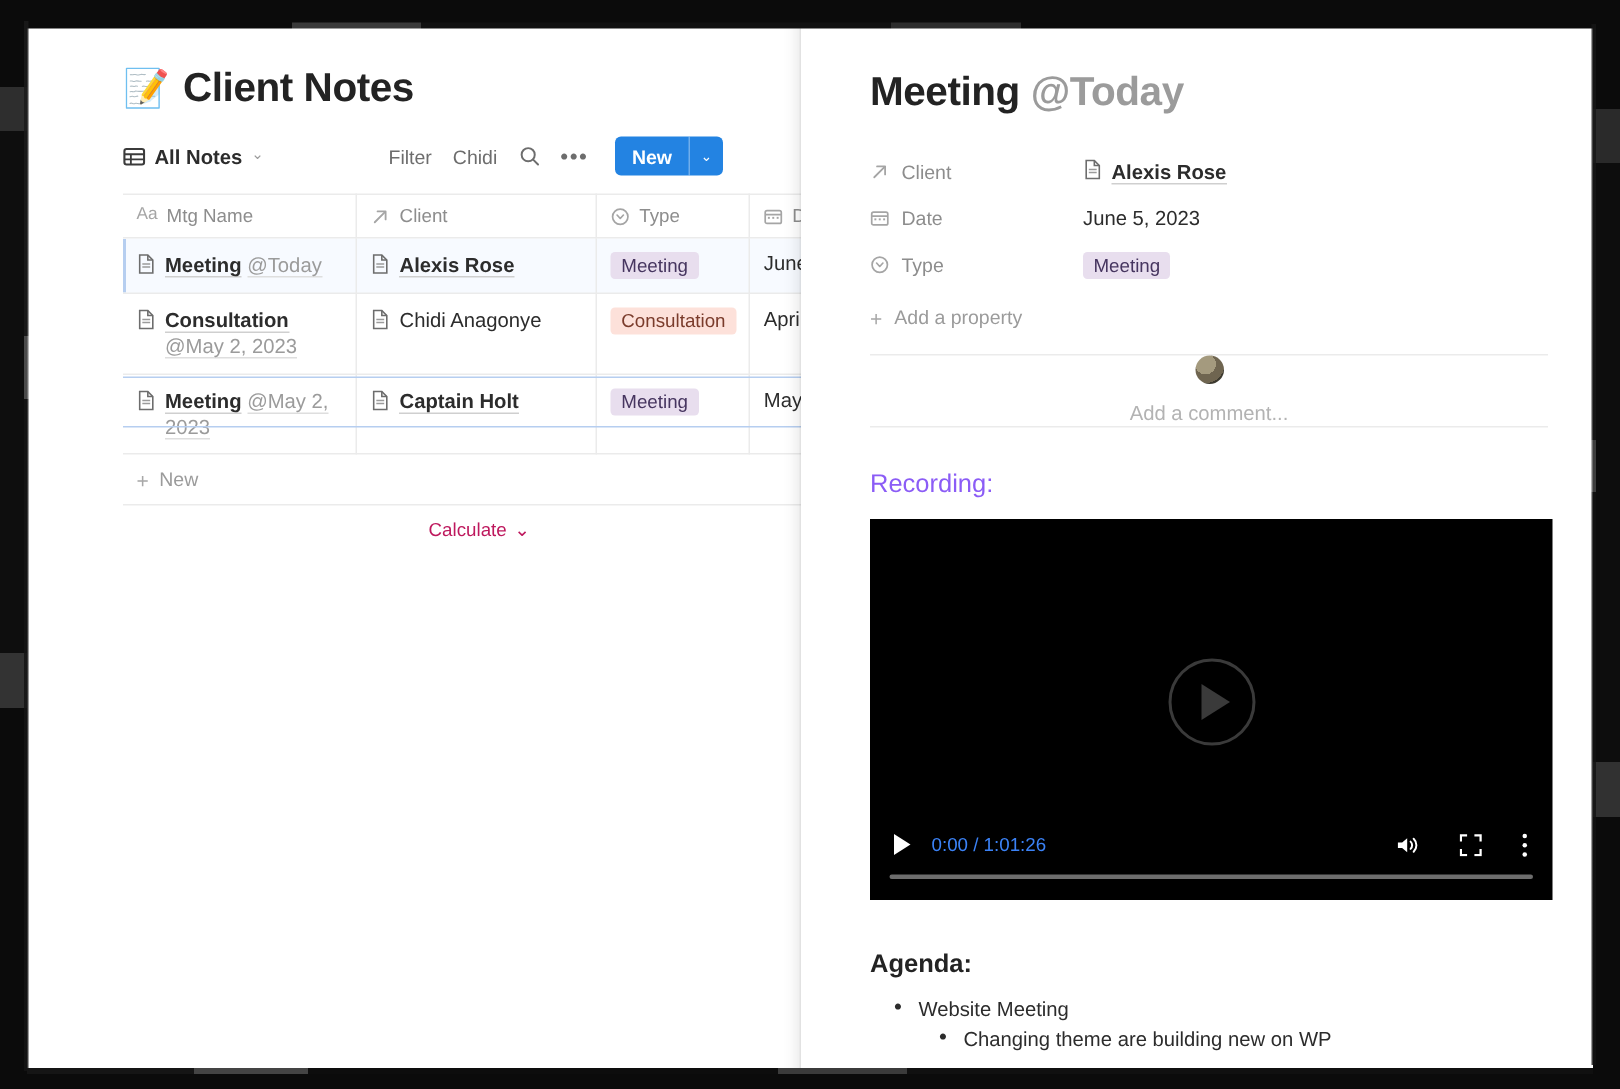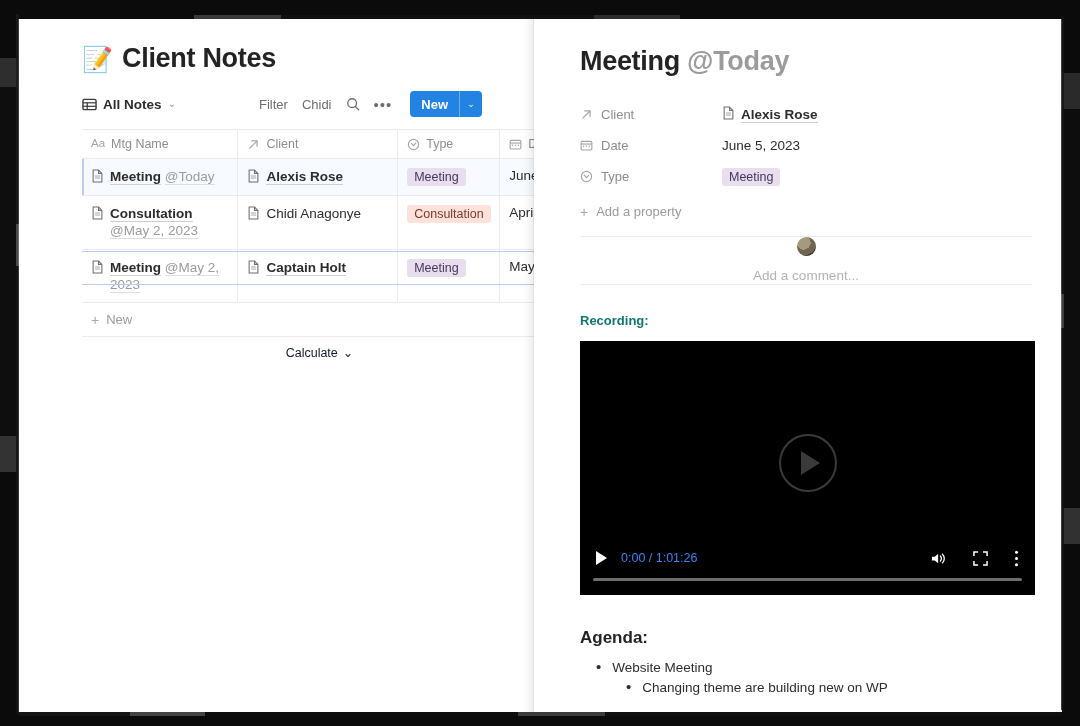--- a/index.html
+++ b/index.html
@@ -123,21 +123,21 @@
   .tag-consult { background: #fde1da; color: #7a3b2b; }
 
   .row-new td { border-right: none; }
   .new-row-in { display: flex; align-items: center; gap: 7px; color: #9b9b9b; font-size: 13px; cursor: pointer; }
   .plus { font-size: 14px; line-height: 1; color: #a8a8a8; }
 
   .calc-row {
     margin: 8px 0 0 63px; width: 475px;
     display: flex; justify-content: center;
   }
-  .calc { font-size: 12.5px; color: #0f172a; display: flex; align-items: center; gap: 5px; cursor: pointer; }
+  .calc { font-size: 12.5px; color: #be185d; display: flex; align-items: center; gap: 5px; cursor: pointer; }
 
   
   .peek {
     position: absolute; left: 534px; top: 3px;
     width: 545px; height: 721px;
     background: #ffffff;
     box-shadow: -3px 0 10px rgba(0,0,0,.10), -1px 0 0 rgba(0,0,0,.05);
     z-index: 20; overflow: hidden;
   }
   .peek-title {
@@ -166,21 +166,21 @@
     margin: 0 0 0 46px; width: 452px; height: 47px;
     display: flex; align-items: center; gap: 12px; flex-direction: column;
   }
   .avatar {
     width: 19px; height: 19px; border-radius: 50%;
     background: radial-gradient(circle at 35% 30%, #a49a7e 0 38%, #6f6550 38% 70%, #3d3a2f 70% 100%);
   }
   .comment-ph { font-size: 13.5px; color: #b3b3b3; }
   .divider2 { margin: 0 0 0 46px; width: 452px; height: 1px; background: #ebebeb; }
 
-  .h-rec { margin: 28px 0 0 46px; font-size: 13px; font-weight: bold; color: #0f766e; }
+  .h-rec { margin: 28px 0 0 46px; font-size: 17px; font-weight: normal; color: #8b5cf6; }
 
   .video {
     position: relative; margin: 13px 0 0 46px;
     width: 455px; height: 254px; background: #000;
   }
   .play-overlay {
     position: absolute; left: 50%; top: 48%; transform: translate(-50%,-50%);
     width: 58px; height: 58px; border-radius: 50%;
     border: 2px solid #3a3a3a; display: flex; align-items: center; justify-content: center;
     cursor: pointer;

